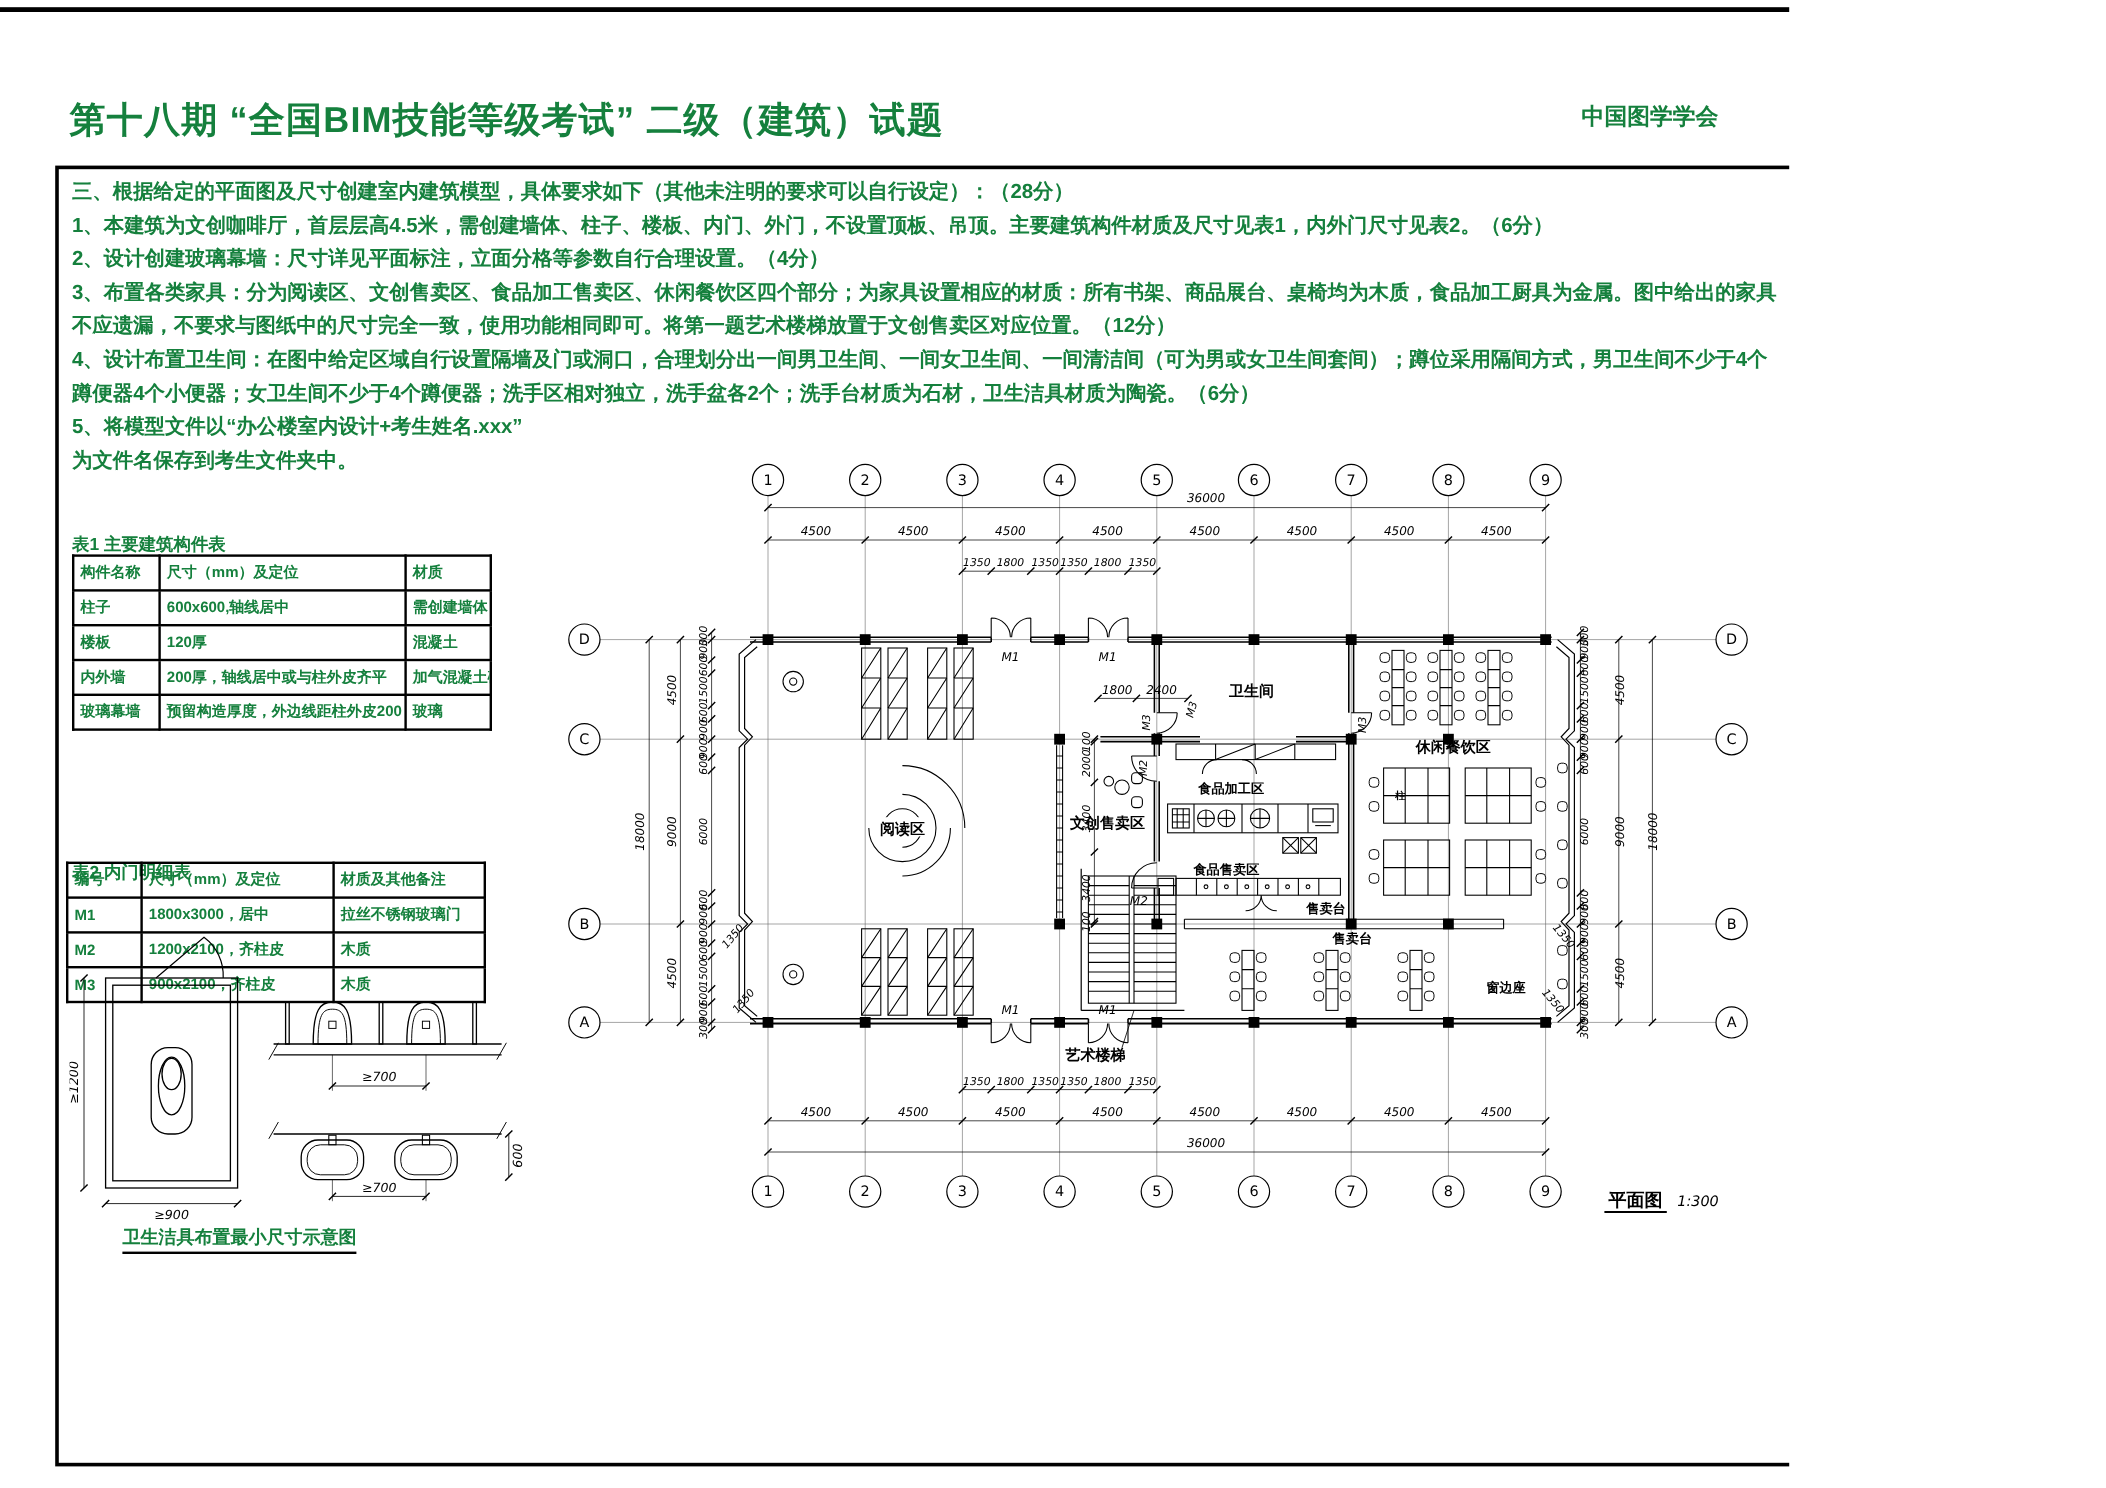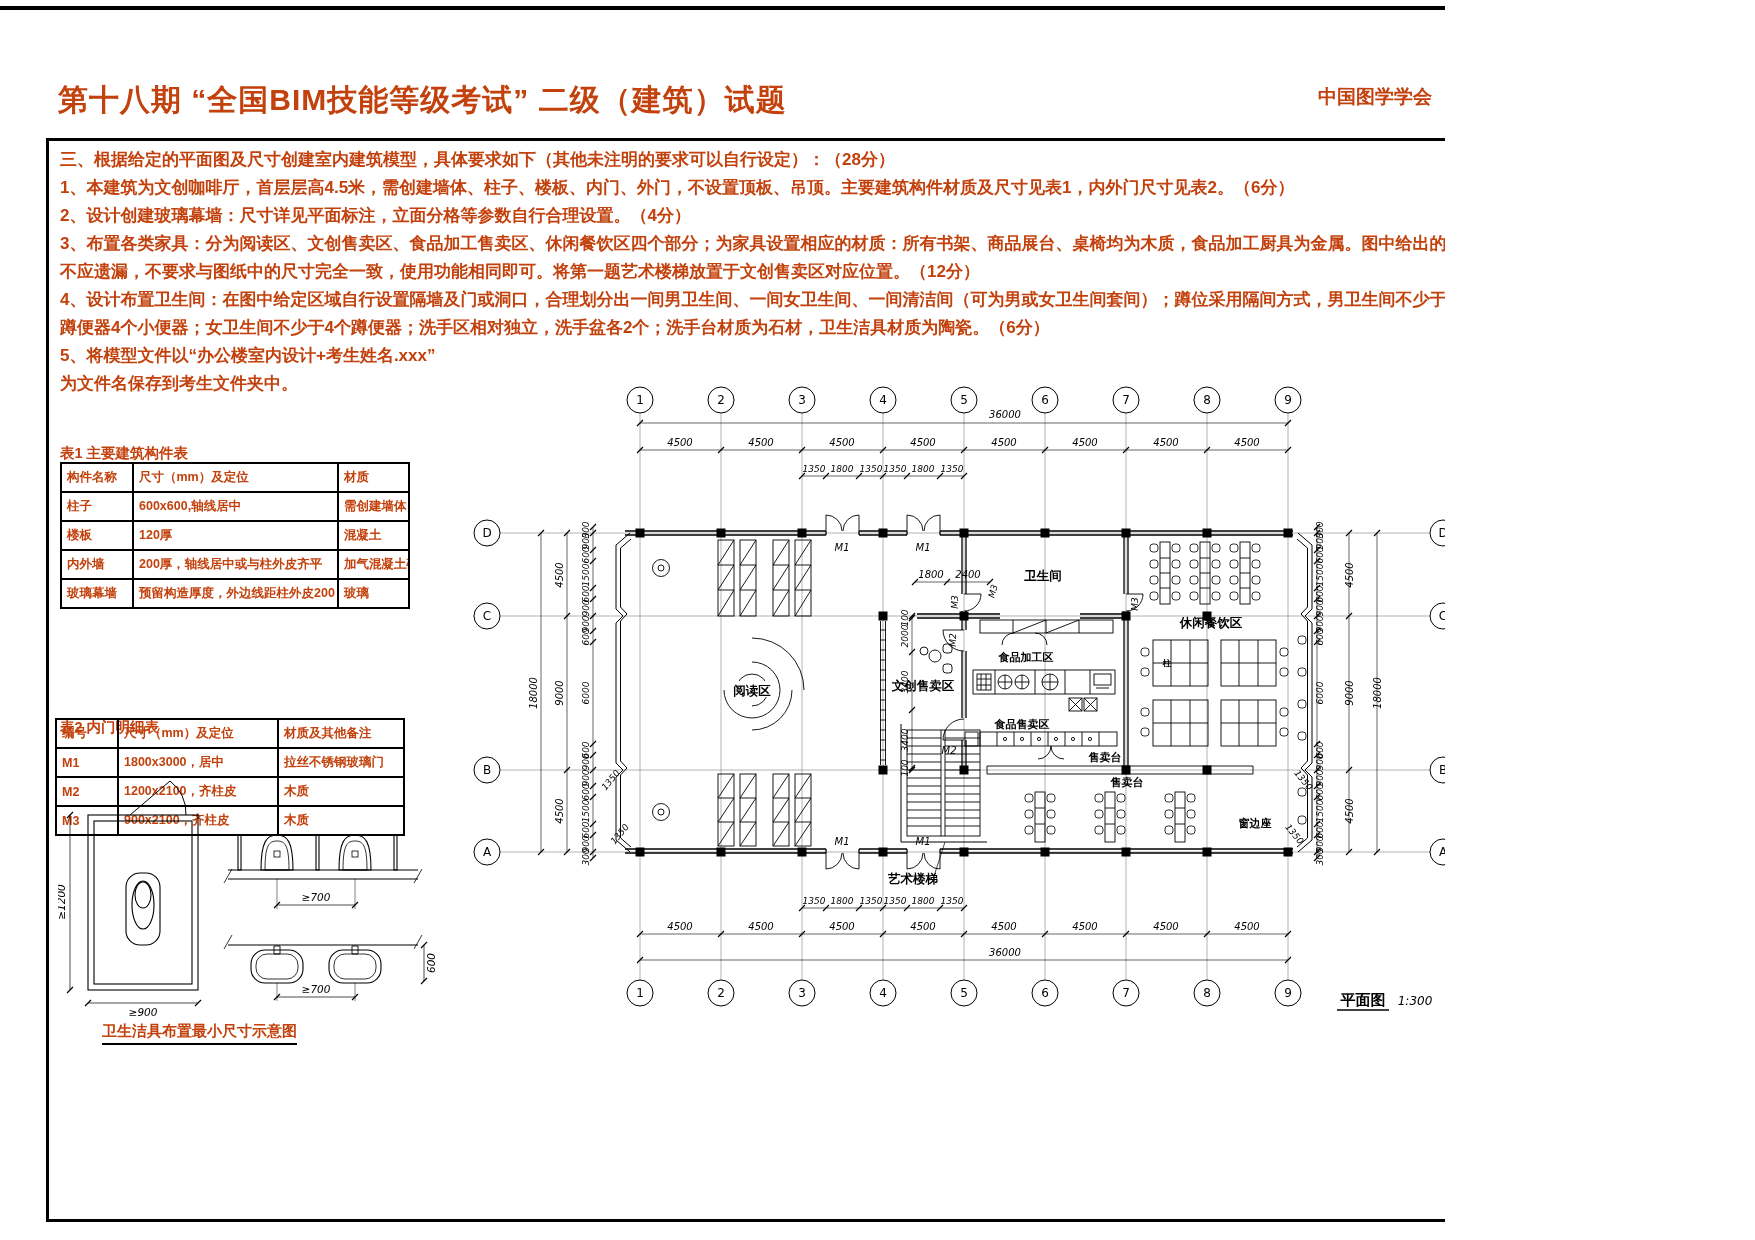--- a/index.html
+++ b/index.html
@@ -1,17 +1,17 @@
 <!DOCTYPE html>
 <html><head>
 <meta charset="utf-8">
 <style>
   html,body{margin:0;padding:0;background:#fff;}
   #page{position:relative;width:1445px;height:1240px;background:#fff;overflow:hidden;
-        font-family:"Liberation Sans",sans-serif;color:#c2410c;}
+        font-family:"Liberation Sans",sans-serif;color:#15803d;padding-left:46px;}
   .abs{position:absolute;}
   #topline{left:0;top:6px;width:1755px;height:4px;background:#000;}
   #title{left:58px;top:80px;font-size:30px;font-weight:bold;letter-spacing:1px;}
   #org{left:1318px;top:84px;font-size:19px;font-weight:bold;}
   #frame{left:46px;top:138px;width:1444px;height:1078px;border:3px solid #000;}
   .pgch{font-size:23px;font-weight:bold;width:40px;text-align:center;}
   #ins{left:60px;top:146px;width:1424px;font-size:17px;font-weight:bold;line-height:28px;}
   #ins div{margin:0;}
   .tbl-title{font-size:14.5px;font-weight:bold;text-align:left;}
   table.ct{border-collapse:collapse;table-layout:fixed;}

